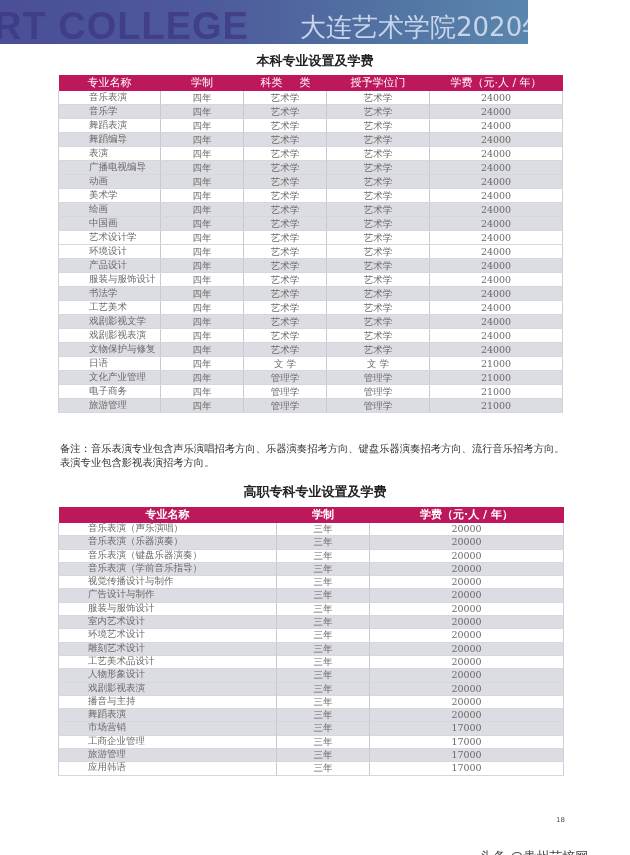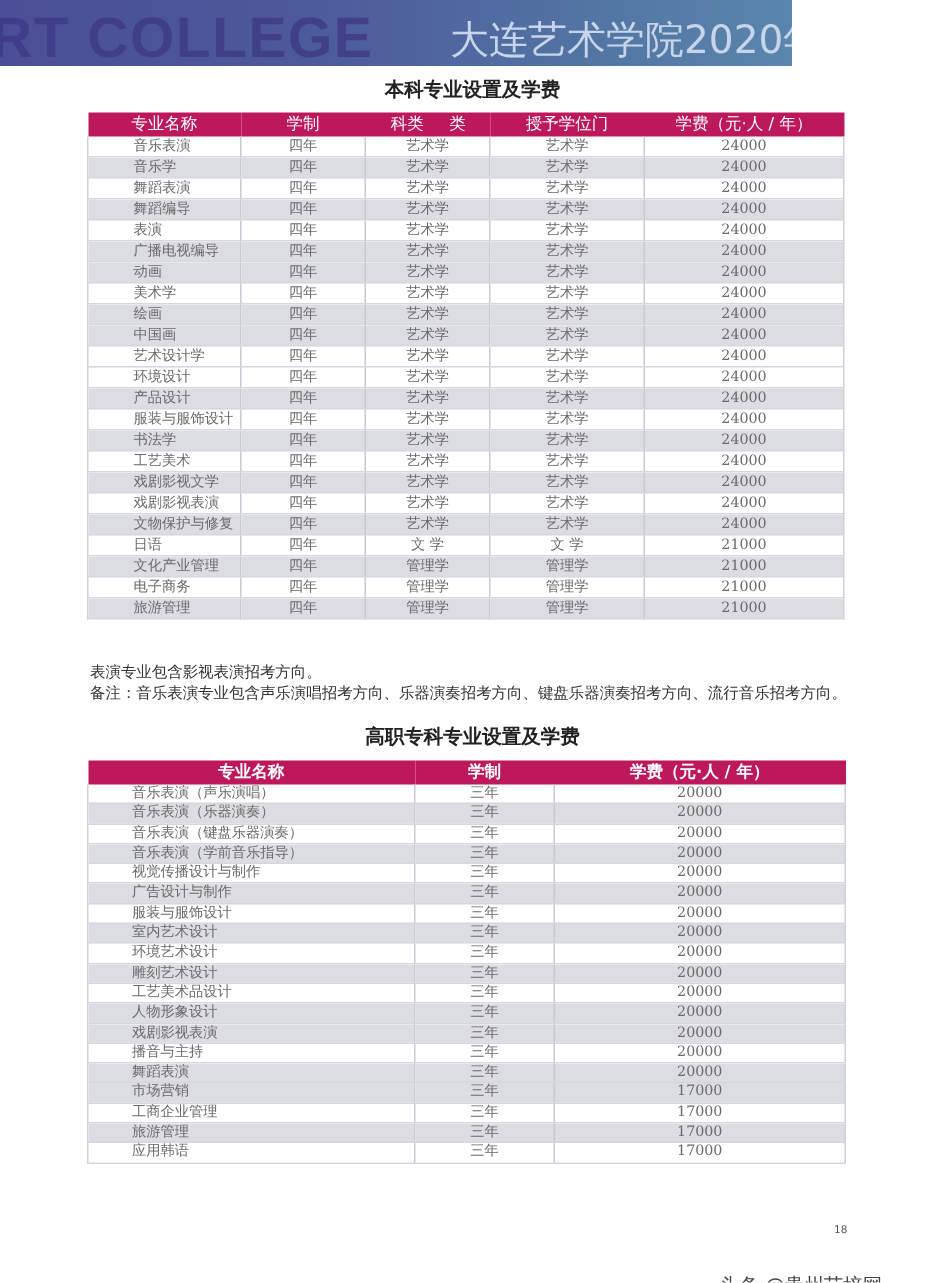--- a/index.html
+++ b/index.html
@@ -228,22 +228,22 @@
         <td class="name">旅游管理</td>
         <td>四年</td>
         <td colspan="2">管理学</td>
         <td>管理学</td>
         <td>21000</td>
       </tr>
     </tbody>
 </table>
 
 <div class="note">
+  <div>备注：音乐表演专业包含声乐演唱招考方向、乐器演奏招考方向、键盘乐器演奏招考方向、流行音乐招考方向。</div>
   <div>表演专业包含影视表演招考方向。</div>
-  <div>备注：音乐表演专业包含声乐演唱招考方向、乐器演奏招考方向、键盘乐器演奏招考方向、流行音乐招考方向。</div>
 </div>
 
 <div class="section-title" style="top:484px;">高职专科专业设置及学费</div>
 
 <table id="t2">
   <colgroup>
     <col style="width:218px">
       <col style="width:93px">
       <col style="width:194px">
   </colgroup>

